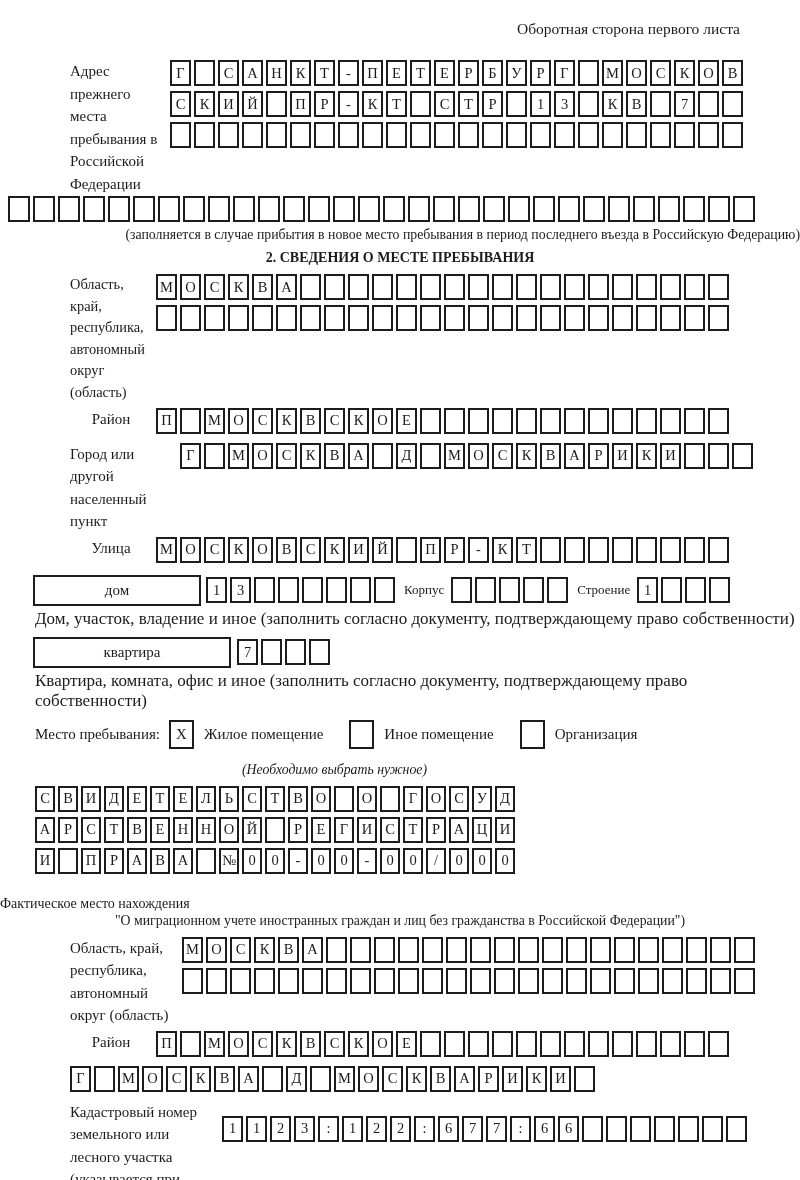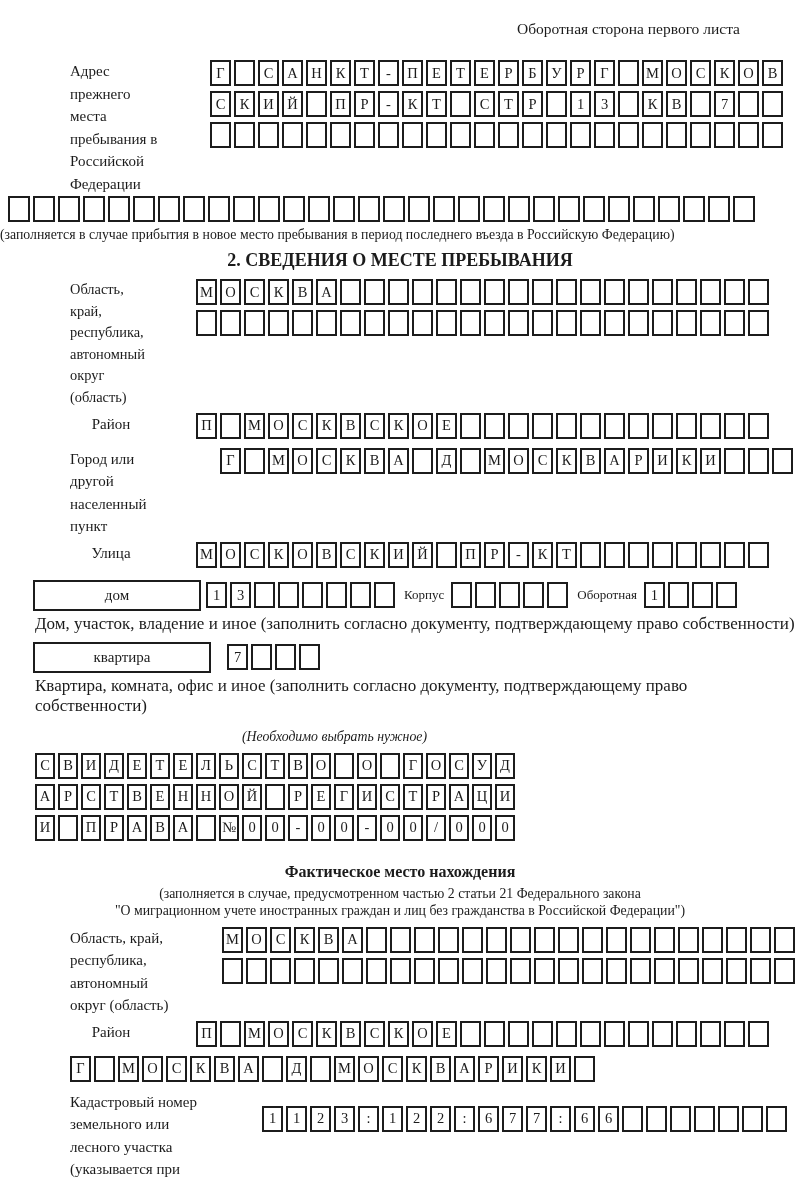--- a/index.html
+++ b/index.html
@@ -7,21 +7,21 @@
     width: 800px; height: 1180px;
     background: #ffffff;
     color: #1b1b1b;
     font-family: "Liberation Serif", "DejaVu Serif", serif;
     overflow: hidden;
   }
   .page { width: 800px; height: 1180px; position: relative; }
 
   .header-note { text-align: right; padding: 20px 60px 0 16px; font-size: 15.5px; }
 
-  .frow { display: flex; align-items: flex-start; margin-left: 70px; margin-top: 4px; gap: 40px; }
+  .frow { display: flex; align-items: flex-start; margin-left: 70px; margin-top: 4px; }
   .lbl { flex: 0 0 auto; font-size: 15px; line-height: 1.5; padding-right: 4px; box-sizing: border-box; }
   .lbl-prev   { width: 100px; }
   .lbl-region { width: 86px; font-size: 14.4px; }
   .lbl-small  { width: 86px; text-align: center; }
   .lbl-city1  { width: 110px; }
   .lbl-region2{ width: 112px; }
   .lbl-city2  { width: 170px; }
   .lbl-cad    { width: 152px; }
   .cells-col { display: flex; flex-direction: column; }
 
@@ -32,50 +32,50 @@
     border: 2px solid #1c1c1c;
     display: flex; align-items: center; justify-content: center;
     font-size: 14.5px;
     background: #fff;
   }
   .cells-sm { --cw: 20px; }
   .cells-wide { --cw: 22px; }
 
   .fullrow { margin-left: 8px; margin-top: 1px; }
 
-  .note-center { text-align: left; font-size: 13.8px; margin-top: 2px; }
-  .sec-title { text-align: center; font-weight: bold; font-size: 18px; margin-top: 7px; margin-bottom: 8px; }
+  .note-center { text-align: right; font-size: 13.8px; margin-top: 2px; }
+  .sec-title { text-align: center; font-weight: bold; font-size: 14px; margin-top: 7px; margin-bottom: 8px; }
 
   .house-row { display: flex; align-items: center; margin-left: 33px; margin-top: 7px; }
   .named-box {
     box-sizing: border-box; border: 2px solid #1c1c1c; height: 31px;
     display: flex; align-items: center; justify-content: center;
     font-size: 15px; background: #fff;
   }
   .box-dom { width: 168px; margin-right: 5px; }
-  .box-kv  { width: 178px; margin-right: 16px; }
+  .box-kv  { width: 198px; margin-right: 6px; }
   .inline-lbl { font-size: 13px; margin: 0 7px 0 9px; }
   .house-row .cellrow { margin-bottom: 0; }
 
   .caption-left { font-size: 17px; margin: 3px 0 0 35px; }
 
   .stay-row { display: flex; align-items: center; margin-left: 35px; margin-top: 9px; font-size: 15px; }
   .chk {
     box-sizing: border-box; width: 25px; height: 29px; border: 2px solid #1c1c1c;
     display: flex; align-items: center; justify-content: center;
     font-size: 15px; background: #fff; margin: 0 10px 0 12px;
   }
   .chk-first { margin-left: 9px; }
   .stay-opt-label { margin-right: 14px; }
   .choose-note { font-size: 13.8px; margin: 13px 0 0 242px; font-style: italic; }
 
   .doc-row { display: flex; align-items: flex-start; margin-left: 35px; margin-top: 8px; }
   .lbl-doc { width: 240px; padding-right: 10px; }
 
-  .fact-title { text-align: center; font-weight: bold; font-size: 16px; margin-top: 17px; }
+  .fact-title { font-weight: normal; font-size: 14px; margin-top: 17px; }
   .fact-note { text-align: center; font-size: 13.8px; margin-top: 5px; }
   .fact-note2 { margin-top: 1px; }
   .fact-block { margin-top: 8px; }
 
   .cad-cells { margin-top: 15px; }
 </style>
 </head>
 <body>
 
 <div class="page">
@@ -362,41 +362,50 @@
         <span class="cell"></span>
       </div>
     <span class="inline-lbl">Корпус</span>
     <div class="cellrow">
         <span class="cell"></span>
         <span class="cell"></span>
         <span class="cell"></span>
         <span class="cell"></span>
         <span class="cell"></span>
       </div>
-    <span class="inline-lbl">Оборотная</span>
+    <span class="inline-lbl">Строение</span>
     <div class="cellrow">
         <span class="cell">1</span>
         <span class="cell"></span>
         <span class="cell"></span>
         <span class="cell"></span>
       </div>
   </div>
   <div class="caption-left">Дом, участок, владение и иное (заполнить согласно документу, подтверждающему право собственности)</div>
 
   <div class="house-row" style="margin-top:8px;">
     <div class="named-box box-kv">квартира</div>
     <div class="cellrow">
         <span class="cell">7</span>
         <span class="cell"></span>
         <span class="cell"></span>
         <span class="cell"></span>
       </div>
   </div>
   <div class="caption-left">Квартира, комната, офис и иное (заполнить согласно документу, подтверждающему право собственности)</div>
 
+  <div class="stay-row">
+    <span>Место пребывания:</span>
+    <span class="chk chk-first">X</span>
+    <span class="stay-opt-label">Жилое помещение</span>
+    <span class="chk"></span>
+    <span class="stay-opt-label">Иное помещение</span>
+    <span class="chk"></span>
+    <span class="stay-opt-label">Организация</span>
+  </div>
   <div class="choose-note">(Необходимо выбрать нужное)</div>
 
   <div class="doc-row">
     <div class="cells-col cells-sm">
       <div class="cellrow">
           <span class="cell">С</span>
           <span class="cell">В</span>
           <span class="cell">И</span>
           <span class="cell">Д</span>
           <span class="cell">Е</span>
@@ -460,21 +469,20 @@
           <span class="cell">0</span>
           <span class="cell">/</span>
           <span class="cell">0</span>
           <span class="cell">0</span>
           <span class="cell">0</span>
         </div>
     </div>
   </div>
 
   <div class="fact-title">Фактическое место нахождения</div>
-  <div class="fact-note">(заполняется в случае, предусмотренном частью 2 статьи 21 Федерального закона</div>
   <div class="fact-note fact-note2">"О миграционном учете иностранных граждан и лиц без гражданства в Российской Федерации")</div>
 
   <div class="frow fact-block">
     <div class="lbl lbl-region2">Область, край, республика, автономный округ (область)</div>
     <div class="cells-col">
       <div class="cellrow">
           <span class="cell">М</span>
           <span class="cell">О</span>
           <span class="cell">С</span>
           <span class="cell">К</span>

